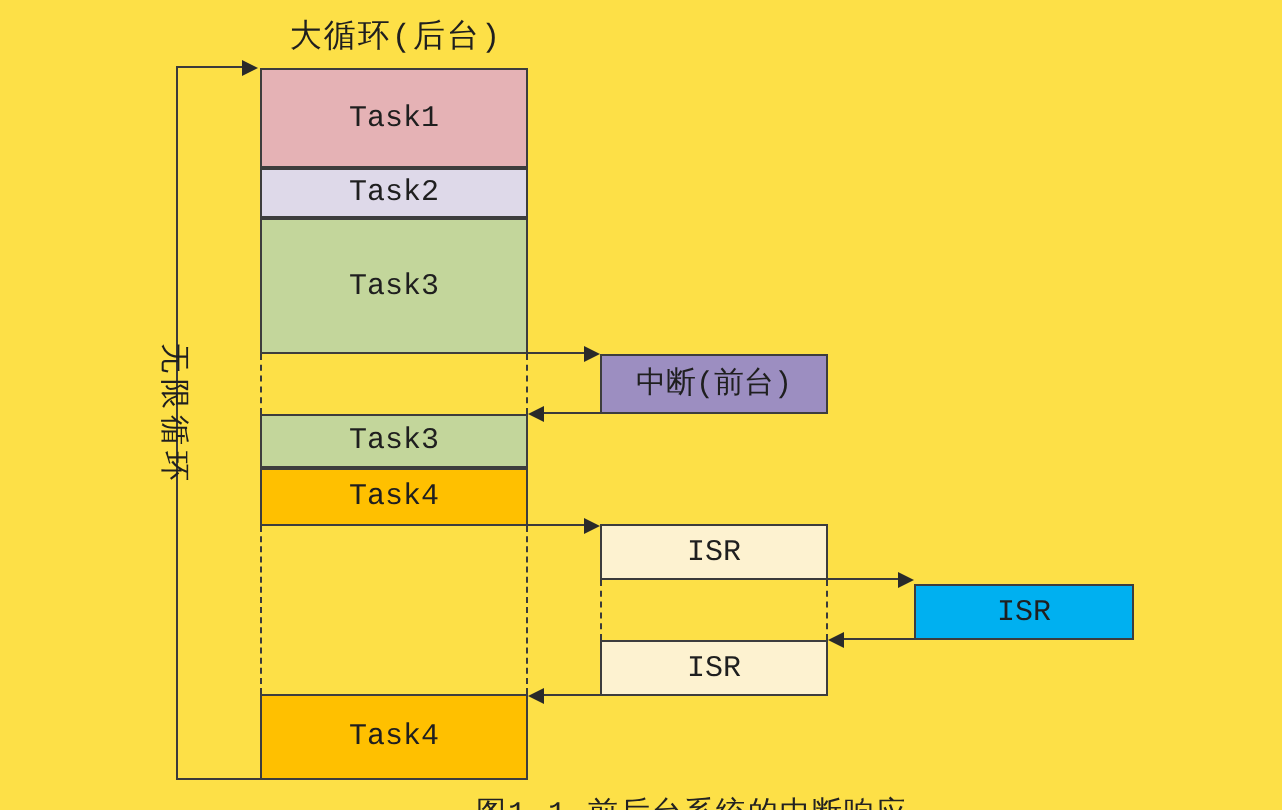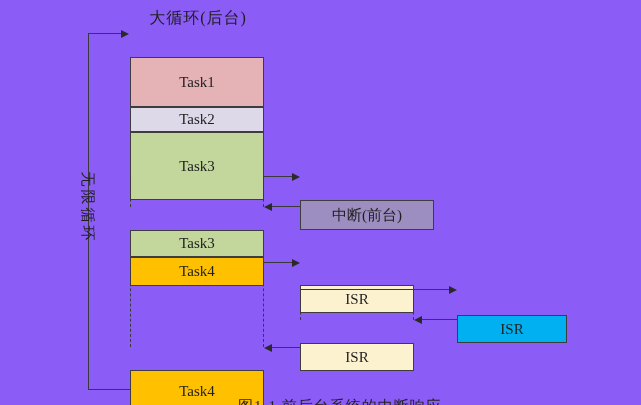--- a/index.html
+++ b/index.html
@@ -1,23 +1,23 @@
 <!DOCTYPE html>
 <html style="--c-task1: #e5b2b5; --c-task2: #ded9e9; --c-task3: #c3d69b; --c-task4: #ffc000; --c-interrupt: #9c8ec1; --c-isr: #fdf2d0; --c-isr_nested: #00b0f0; --c-line: #3a3a3a;"><head>
 <meta charset="utf-8">
 <style>
   html,body{margin:0;padding:0;background:#ffffff;}
   .canvas{
-    position:relative;width:641px;height:405px;background:#8b5cf6;overflow:hidden;
-    font-family:Liberation Serif, serif;color:#1f1f1f;
+    position:relative;width:641px;height:405px;background:#fde047;overflow:hidden;
+    font-family:Liberation Mono, monospace;color:#1f1f1f;
   }
   .block{
     position:absolute;box-sizing:border-box;border:1px solid #3d3d3d;
     display:flex;align-items:center;justify-content:center;
-    font-size:15px;line-height:1;margin-top:23px;
+    font-size:15px;line-height:1;
   }
   .col-block{left:130px;width:134px;}
   .task1{background:var(--c-task1,#e5b2b5);}
   .task2{background:var(--c-task2,#ded9e9);}
   .task3{background:var(--c-task3,#c3d69b);}
   .task4{background:var(--c-task4,#ffc000);text-align:right;}
   .interrupt{background:var(--c-interrupt,#9c8ec1);}
   .isr{background:var(--c-isr,#fdf2d0);}
   .isr-nested{background:var(--c-isr_nested,#00b0f0);}
   .hline{position:absolute;height:0;border-top:1.5px solid #3a3a3a;}
@@ -69,21 +69,21 @@
     </div>
   <div class="block col-block task4" style="top:347px;height:43px;">
       <span>Task4</span>
     </div>
 
   <div class="vdash" style="left:130px;top:177px;height:30px;"></div>
   <div class="vdash" style="left:262.5px;top:177px;height:30px;"></div>
   <div class="vdash" style="left:130px;top:263px;height:84px;"></div>
   <div class="vdash" style="left:262.5px;top:263px;height:84px;"></div>
 
-  <div class="block interrupt" style="left:300px;top:177px;width:134px;height:30px;">
+  <div class="block interrupt" style="left:300px;top:177px;width:114px;height:30px;">
       <span>中断(前台)</span>
     </div>
 
   <div class="block isr" style="left:300px;top:262px;width:114px;height:28px;">
       <span>ISR</span>
     </div>
   <div class="block isr" style="left:300px;top:320px;width:114px;height:28px;">
       <span>ISR</span>
     </div>
   <div class="vdash" style="left:300px;top:290px;height:30px;"></div>

